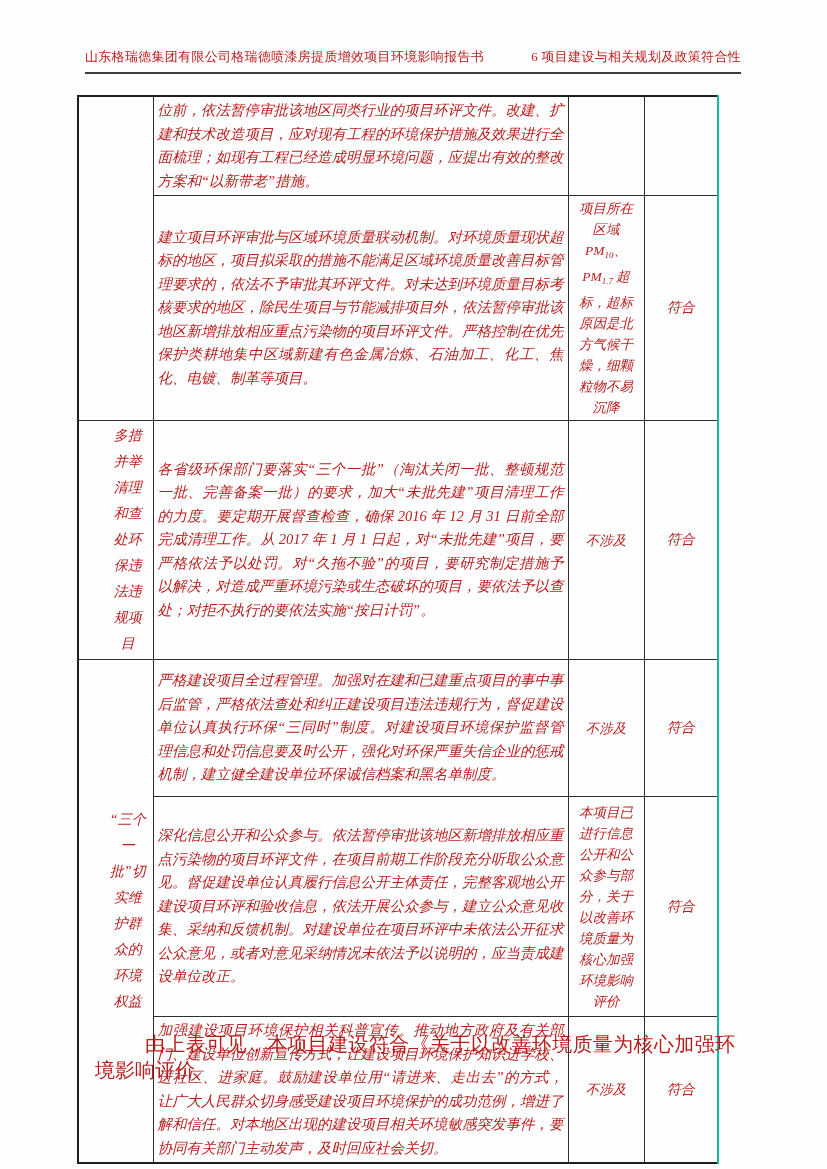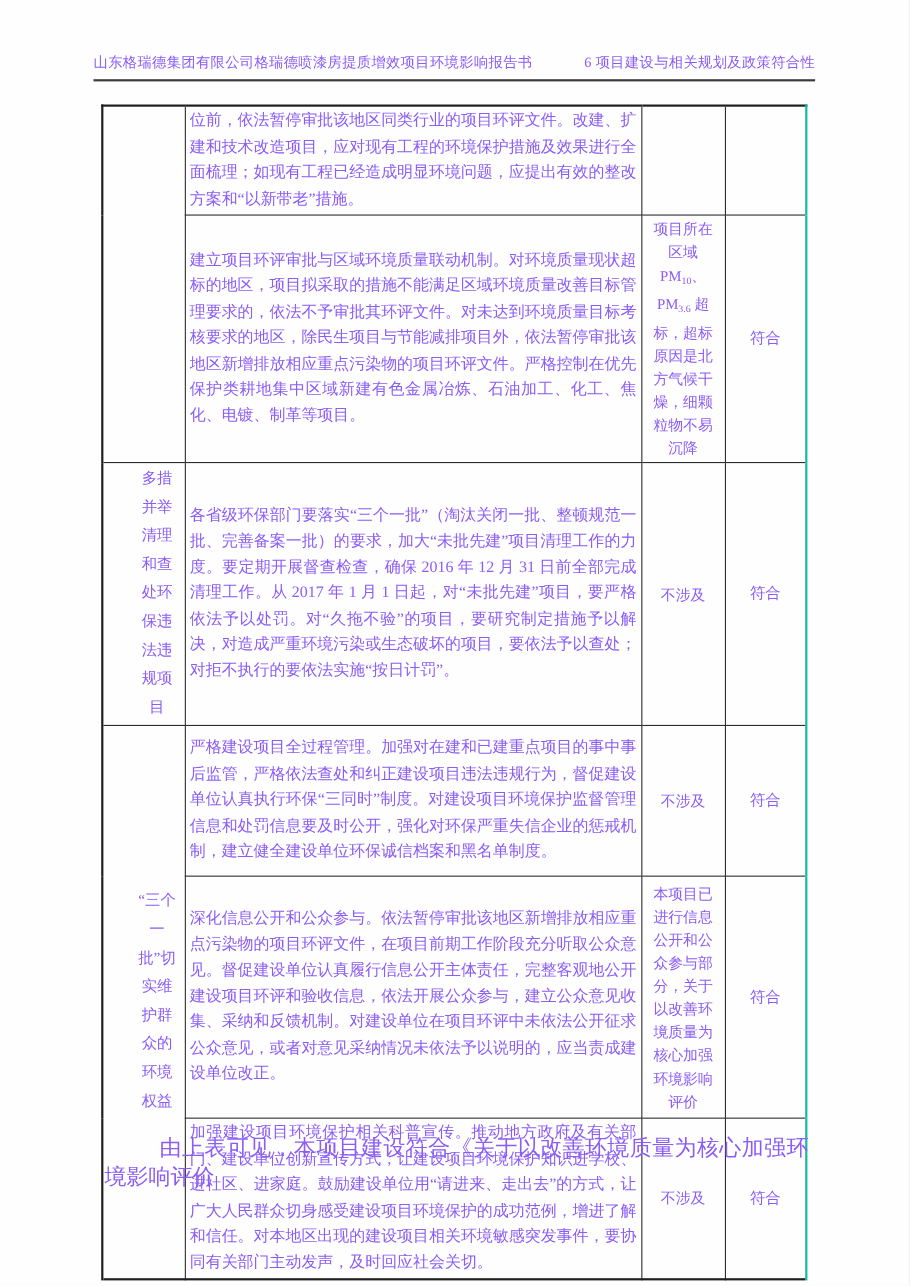--- a/index.html
+++ b/index.html
@@ -1,37 +1,38 @@
 <!DOCTYPE html>
 <html><head>
 <meta charset="utf-8">
 <style>
   html,body{margin:0;padding:0;background:#e8e8e8;}
   .page{
     position:relative;
     width:827px;height:1169px;
     background:#fefefe;
     font-family:"Liberation Serif","DejaVu Serif",serif;
-    color:#8b5cf6;
+    color:#b91c1c;
     margin:0 auto;
     overflow:hidden;
   }
   
   .header{
     position:absolute;left:85px;top:48px;width:656px;
     display:flex;justify-content:space-between;align-items:flex-end;
     font-size:13px;letter-spacing:.3px;
     border-bottom:2px solid #3c3c3c;
     padding-bottom:6px;
   }
   
   table.policy{
-    position:absolute;left:92px;top:95px;
+    position:absolute;left:77px;top:95px;
     width:640px;border-collapse:collapse;table-layout:fixed;
     font-size:14.5px;
+    font-style:italic;
   }
   table.policy td{
     border:1px solid #2e2e2e;
     vertical-align:middle;
     padding:2px 4px;
     overflow:hidden;
   }
   table.policy{border:2px solid #1f1f1f;}
   table.policy tr:first-child td{border-top:2px solid #1f1f1f;}
   table.policy td.outerL{border-left:2px solid #1f1f1f;padding-left:28px;}
@@ -89,21 +90,21 @@
     </colgroup>
     <tbody>
         <tr style="height:95px;">
       <td class="cat outerL" rowspan="2"></td>
       <td class="req">位前，依法暂停审批该地区同类行业的项目环评文件。改建、扩建和技术改造项目，应对现有工程的环境保护措施及效果进行全面梳理；如现有工程已经造成明显环境问题，应提出有效的整改方案和“以新带老”措施。</td>
       <td class="status"></td>
       <td class="conf outerR"></td>
     </tr>
     <tr style="height:185px;">
       <td class="req">建立项目环评审批与区域环境质量联动机制。对环境质量现状超标的地区，项目拟采取的措施不能满足区域环境质量改善目标管理要求的，依法不予审批其环评文件。对未达到环境质量目标考核要求的地区，除民生项目与节能减排项目外，依法暂停审批该地区新增排放相应重点污染物的项目环评文件。严格控制在优先保护类耕地集中区域新建有色金属冶炼、石油加工、化工、焦化、电镀、制革等项目。</td>
-      <td class="status"><span>项目所在区域 PM</span><span class="sub">10</span><span>、PM</span><span class="sub">3.6</span><span> 超标，超标原因是北方气候干燥，细颗粒物不易沉降</span></td>
+      <td class="status"><span>项目所在区域 PM</span><span class="sub">10</span><span>、PM</span><span class="sub">1.7</span><span> 超标，超标原因是北方气候干燥，细颗粒物不易沉降</span></td>
       <td class="conf outerR">符合</td>
     </tr>
     <tr style="height:148px;">
       <td class="cat outerL">多措并举清理和查处环保违法违规项目</td>
       <td class="req">各省级环保部门要落实“三个一批”（淘汰关闭一批、整顿规范一批、完善备案一批）的要求，加大“未批先建”项目清理工作的力度。要定期开展督查检查，确保 2016 年 12 月 31 日前全部完成清理工作。从 2017 年 1 月 1 日起，对“未批先建”项目，要严格依法予以处罚。对“久拖不验”的项目，要研究制定措施予以解决，对造成严重环境污染或生态破坏的项目，要依法予以查处；对拒不执行的要依法实施“按日计罚”。</td>
       <td class="status">不涉及</td>
       <td class="conf outerR">符合</td>
     </tr>
     <tr style="height:137px;">
       <td class="cat outerL" rowspan="3">“三个一批”切实维护群众的环境权益</td>

